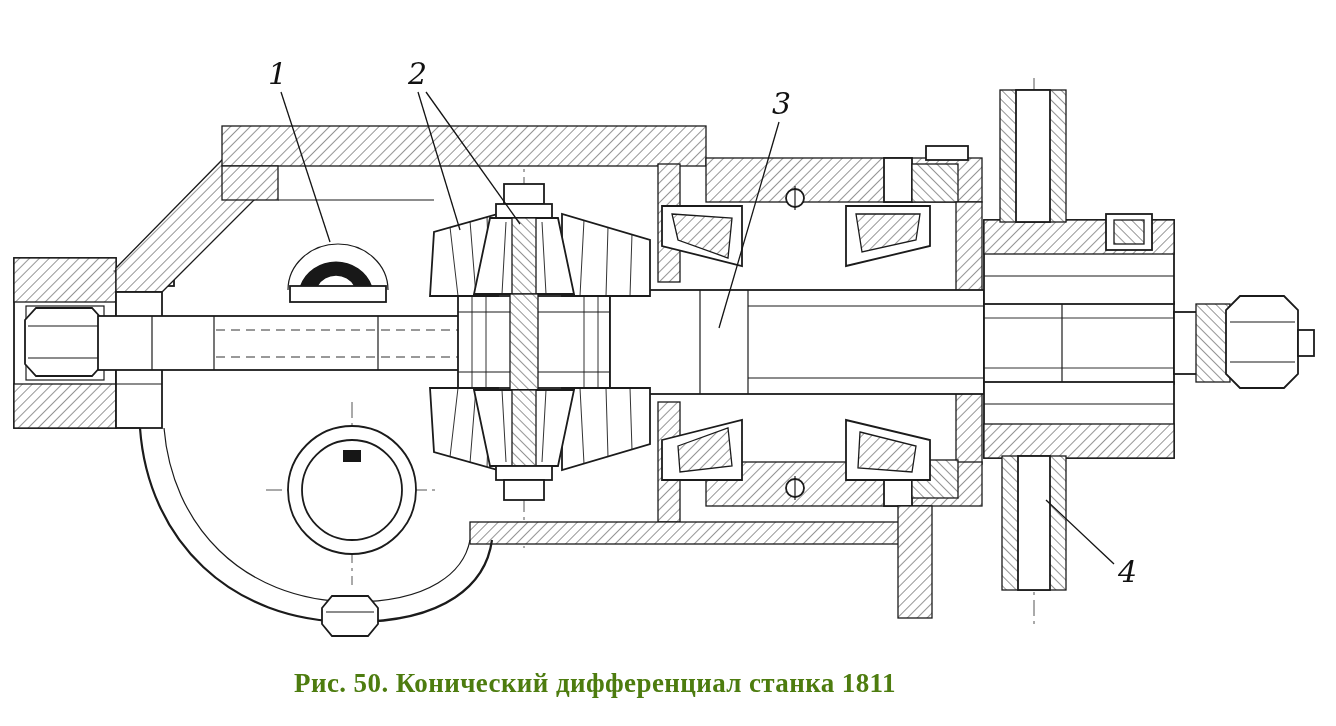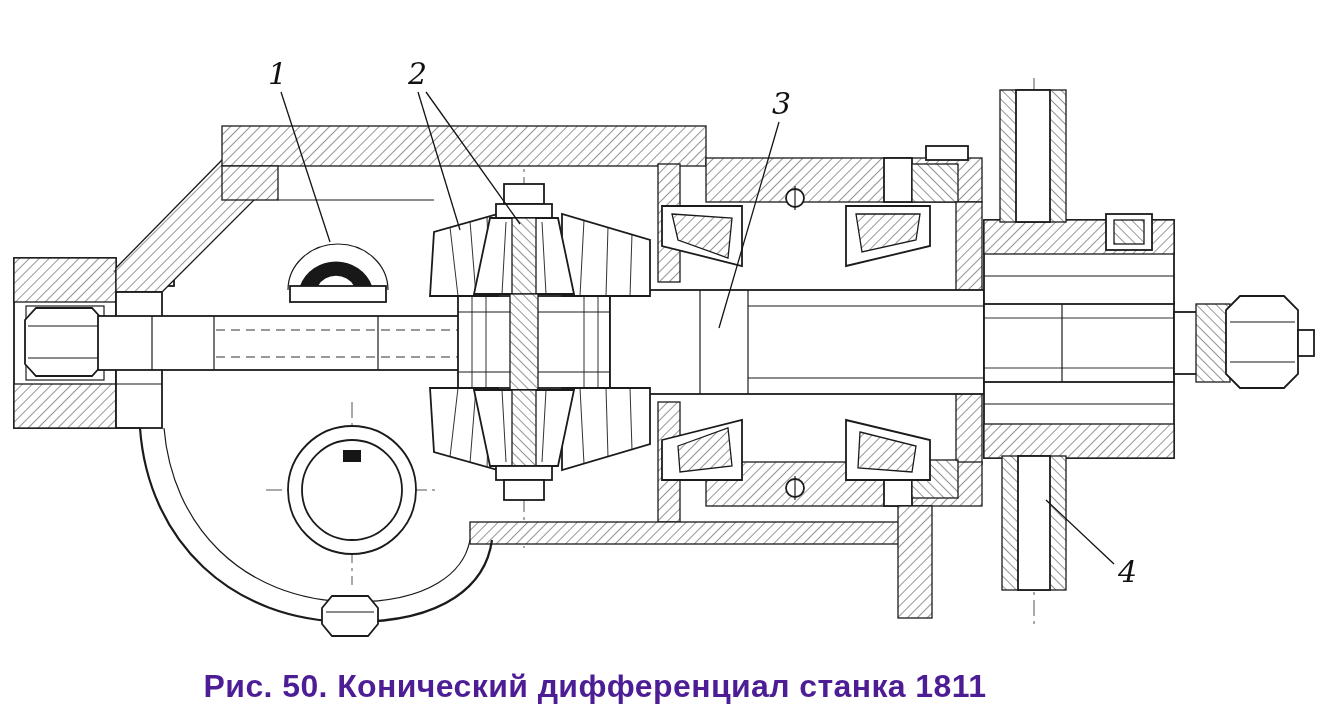--- a/index.html
+++ b/index.html
@@ -10,22 +10,22 @@
   .o    { fill:#ffffff; stroke:#1b1b1b; stroke-width:1.8; }
   .hb   { stroke:#1b1b1b; stroke-width:1.3; }
   .ln   { fill:none; stroke:#1b1b1b; stroke-width:1.2; }
   .ln2  { fill:none; stroke:#1b1b1b; stroke-width:2.2; }
   .thin { fill:none; stroke:#1b1b1b; stroke-width:0.9; }
   .cl   { fill:none; stroke:#555555; stroke-width:1; stroke-dasharray:16 5 3 5; }
   .dash { fill:none; stroke:#333333; stroke-width:1; stroke-dasharray:9 6; }
   .leader { fill:none; stroke:#141414; stroke-width:1.3; }
   .callout { font-style:italic; font-size:30px; font-family:"DejaVu Serif", serif; fill:#111111; }
   .caption { position:absolute; left:0; top:668px; width:1190px; text-align:center;
-             font-family:Liberation Sans, sans-serif; font-weight:700; font-size:32px;
-             color:#4c1d95; letter-spacing:0.4px; }
+             font-family:Liberation Serif, serif; font-weight:700; font-size:27px;
+             color:#4d7c0f; letter-spacing:0.4px; }
 </style>
 </head>
 <body>
 
 <div class="page">
 
   <svg width="1336" height="726" viewBox="0 0 1336 726">
     <defs>
       <pattern id="h45" patternUnits="userSpaceOnUse" width="7" height="7" patternTransform="rotate(45)">
         <rect width="7" height="7" fill="#ffffff"></rect>

